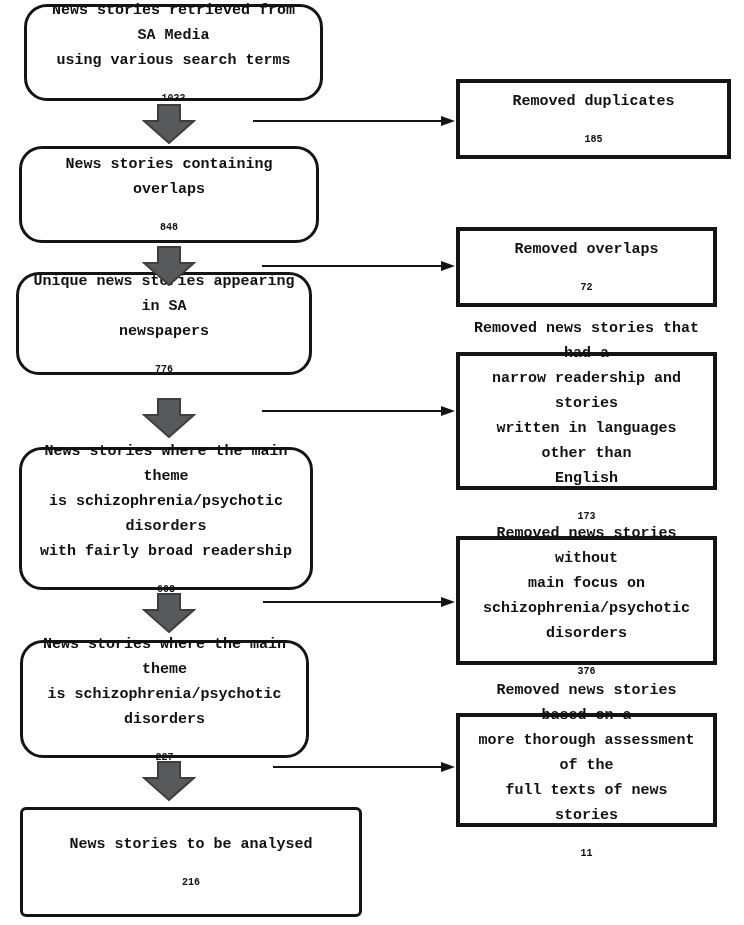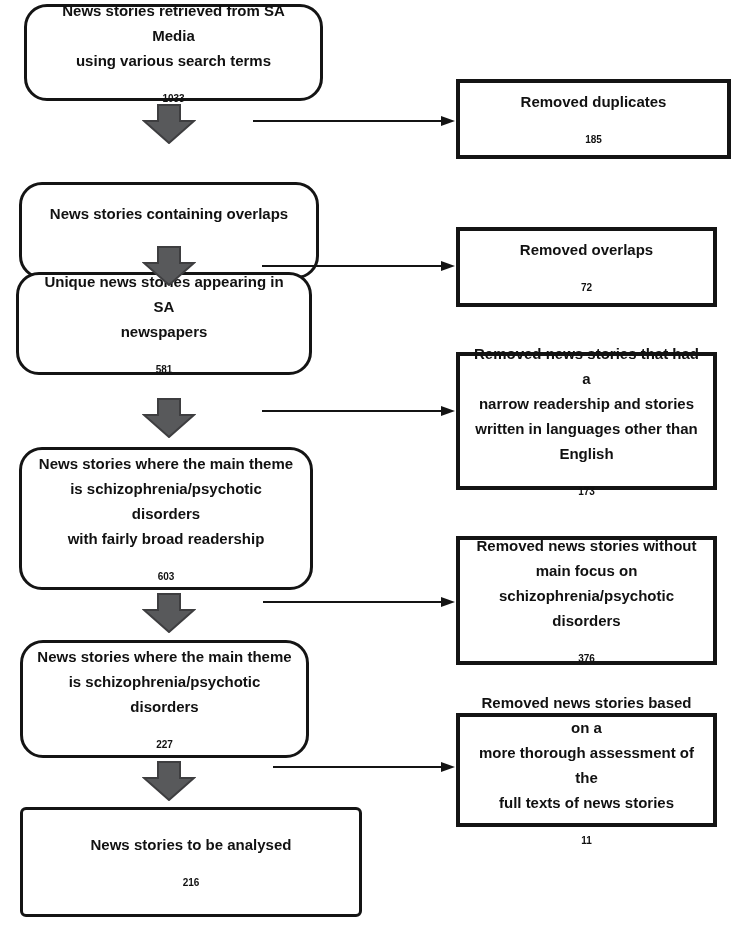--- a/index.html
+++ b/index.html
@@ -14,20 +14,21 @@
   .box{
     position:absolute;
     box-sizing:border-box;
     background:#fff;
     display:flex;
     flex-direction:column;
     align-items:center;
     justify-content:center;
     text-align:center;
     padding:8px 13px;
+    font-family:Liberation Mono, monospace;
   }
   .mbox{
     border:3px solid var(--box-border,#141414);
     border-radius:23px;
   }
   .rbox{
     border:4px solid var(--box-border,#141414);
   }
   .label{
     font-size:15px;
@@ -56,29 +57,29 @@
 <body>
 
 <div class="canvas">
 
   <div class="box mbox" style="left:24px;top:4px;width:299px;height:97px;">
     <div class="label">News stories retrieved from SA Media
 using various search terms</div>
     <div class="count">1033</div>
   </div>
 
-  <div class="box mbox" style="left:19px;top:146px;width:300px;height:97px;margin-top:36px;">
+  <div class="box mbox" style="left:19px;top:146px;width:300px;height:97px;">
     <div class="label">News stories containing overlaps</div>
     <div class="count">848</div>
   </div>
 
   <div class="box mbox" style="left:16px;top:272px;width:296px;height:103px;">
     <div class="label">Unique news stories appearing in SA
 newspapers</div>
-    <div class="count">581</div>
+    <div class="count">776</div>
   </div>
 
   <div class="box mbox" style="left:19px;top:447px;width:294px;height:143px;">
     <div class="label">News stories where the main theme
 is schizophrenia/psychotic disorders
 with fairly broad readership</div>
     <div class="count">603</div>
   </div>
 
   <div class="box mbox" style="left:20px;top:640px;width:289px;height:118px;">

